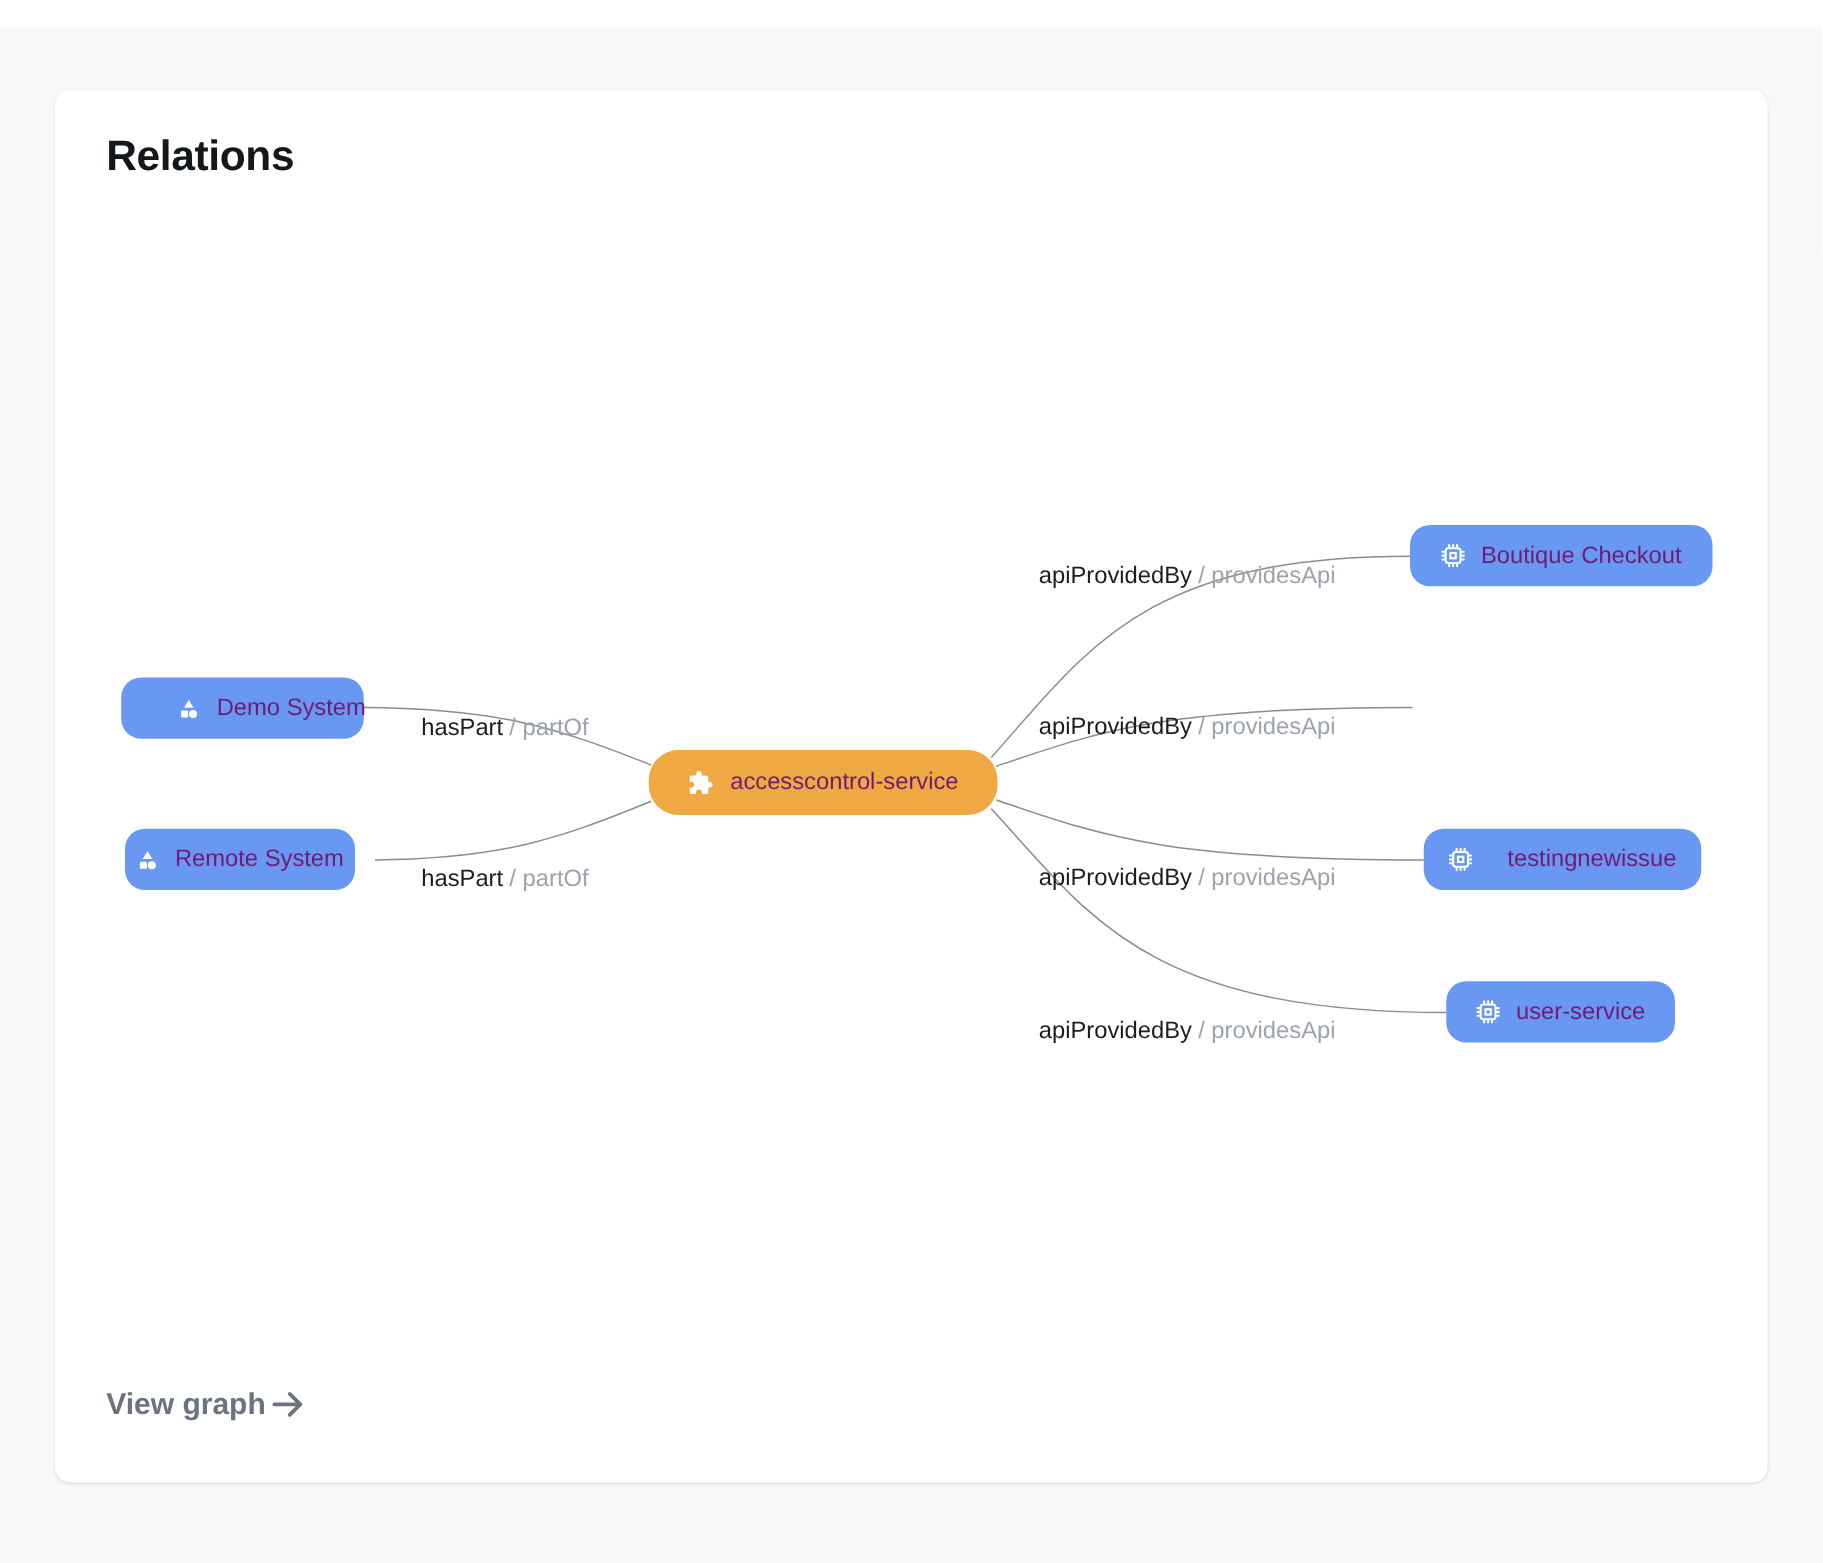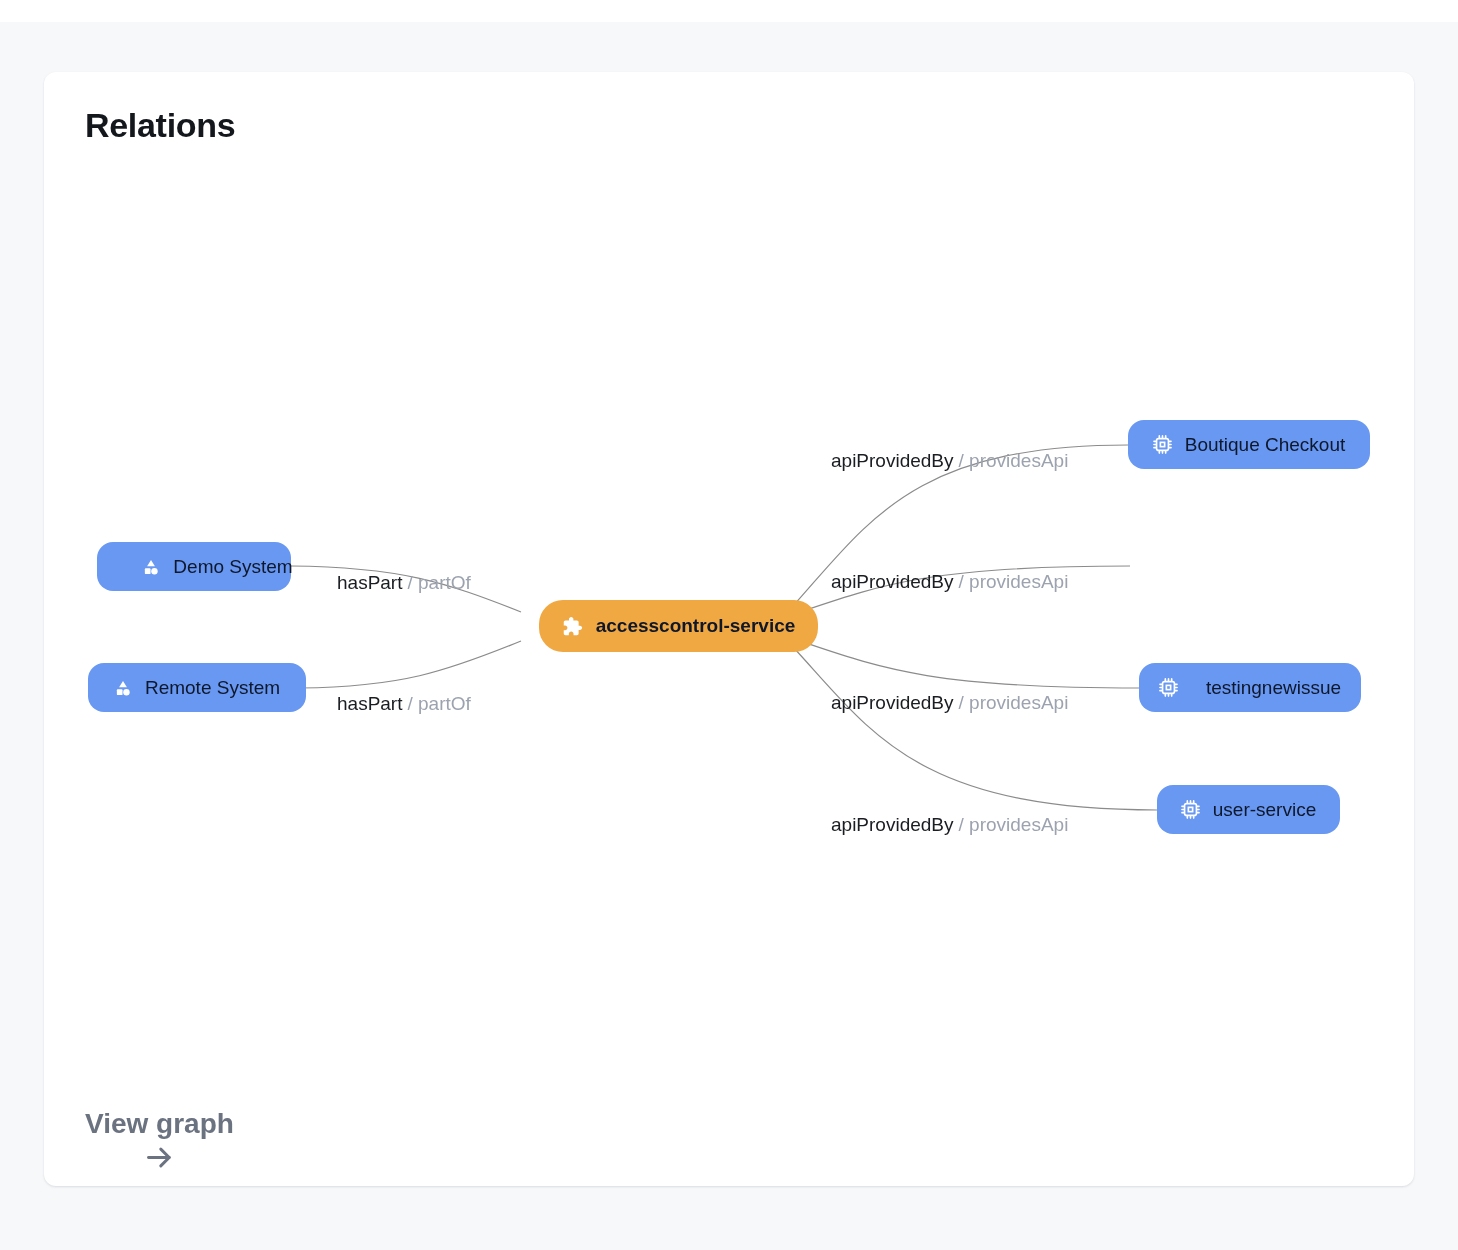--- a/index.html
+++ b/index.html
@@ -23,37 +23,37 @@
   }
   .card-title{
     position:absolute;left:41px;top:34px;
     font-size:34px;font-weight:700;color:#14181D;letter-spacing:-.3px;
   }
   svg.edges{position:absolute;left:0;top:0;width:1370px;height:1114px;pointer-events:none;}
   svg.edges path{fill:none;stroke:var(--edge_gray);stroke-width:1.2;}
   .node{
     position:absolute;height:49px;border-radius:16px;
     display:flex;align-items:center;justify-content:center;gap:13px;
-    background:var(--node_blue);color:#0f172a;font-size:19px;font-weight:500;
+    background:var(--node_blue);color:#701a75;font-size:19px;font-weight:500;
     white-space:nowrap;cursor:pointer;
   }
   .node .nicon{display:flex;align-items:center;justify-content:center;flex:0 0 auto;}
   .node.center{
-    background:var(--accent_orange);height:52px;font-weight:700;border-radius:24px;margin-left:20px;
+    background:var(--accent_orange);height:52px;font-weight:400;border-radius:24px;
   }
   .edge-label{
     position:absolute;font-size:19px;line-height:24px;white-space:nowrap;
   }
   .edge-label .primary{color:var(--label_dark);font-weight:400;}
   .edge-label .secondary{color:var(--label_muted);font-weight:400;margin-left:5px;text-align:center;}
   .footer-link{
     position:absolute;left:41px;top:1036px;
     display:flex;align-items:center;gap:2px;
-    font-size:28px;font-weight:700;color:var(--link_gray);
-    cursor:pointer;background:none;border:none;font-family:inherit;flex-direction:column;
+    font-size:24px;font-weight:700;color:var(--link_gray);
+    cursor:pointer;background:none;border:none;font-family:inherit;
   }
   .footer-link svg{display:block;}
 </style>
 </head>
 <body>
 
 <div class="page">
   <div class="backdrop"></div>
 
   <section class="card">
@@ -72,21 +72,21 @@
       <span class="nicon">
         <svg width="18" height="18" viewBox="0 0 24 24" fill="#fff">
           <path d="M12 2.6l5.2 8.4H6.8z"></path>
           <rect x="3.8" y="13.8" width="7.6" height="7.6" rx="1.2"></rect>
           <circle cx="16.6" cy="17.6" r="4.3"></circle>
         </svg>
       </span>
       <span>Demo System</span>
     </div>
 
-    <div class="node" style="left:44px;top:591px;width:218px;justify-content:center;">
+    <div class="node" style="left:56px;top:591px;width:184px;justify-content:center;">
       <span class="nicon">
         <svg width="18" height="18" viewBox="0 0 24 24" fill="#fff">
           <path d="M12 2.6l5.2 8.4H6.8z"></path>
           <rect x="3.8" y="13.8" width="7.6" height="7.6" rx="1.2"></rect>
           <circle cx="16.6" cy="17.6" r="4.3"></circle>
         </svg>
       </span>
       <span>Remote System</span>
     </div>
 

